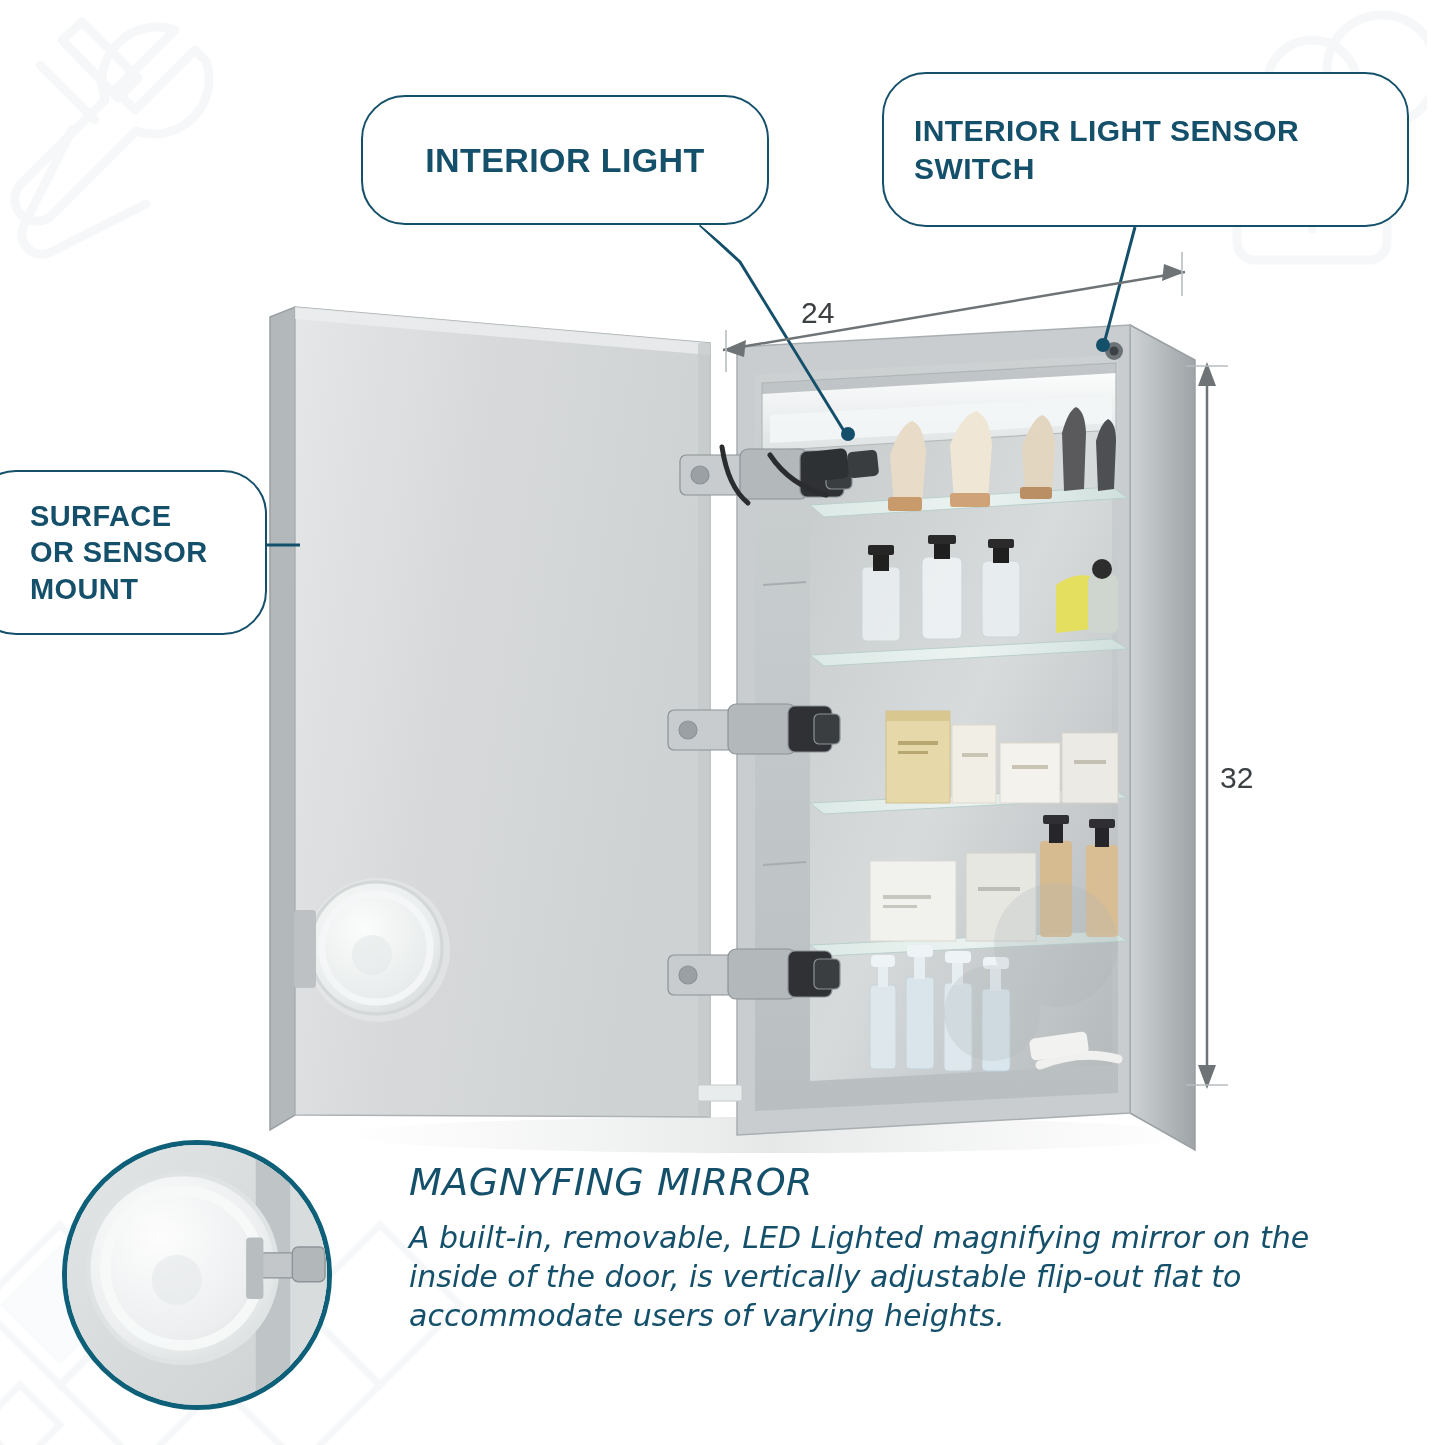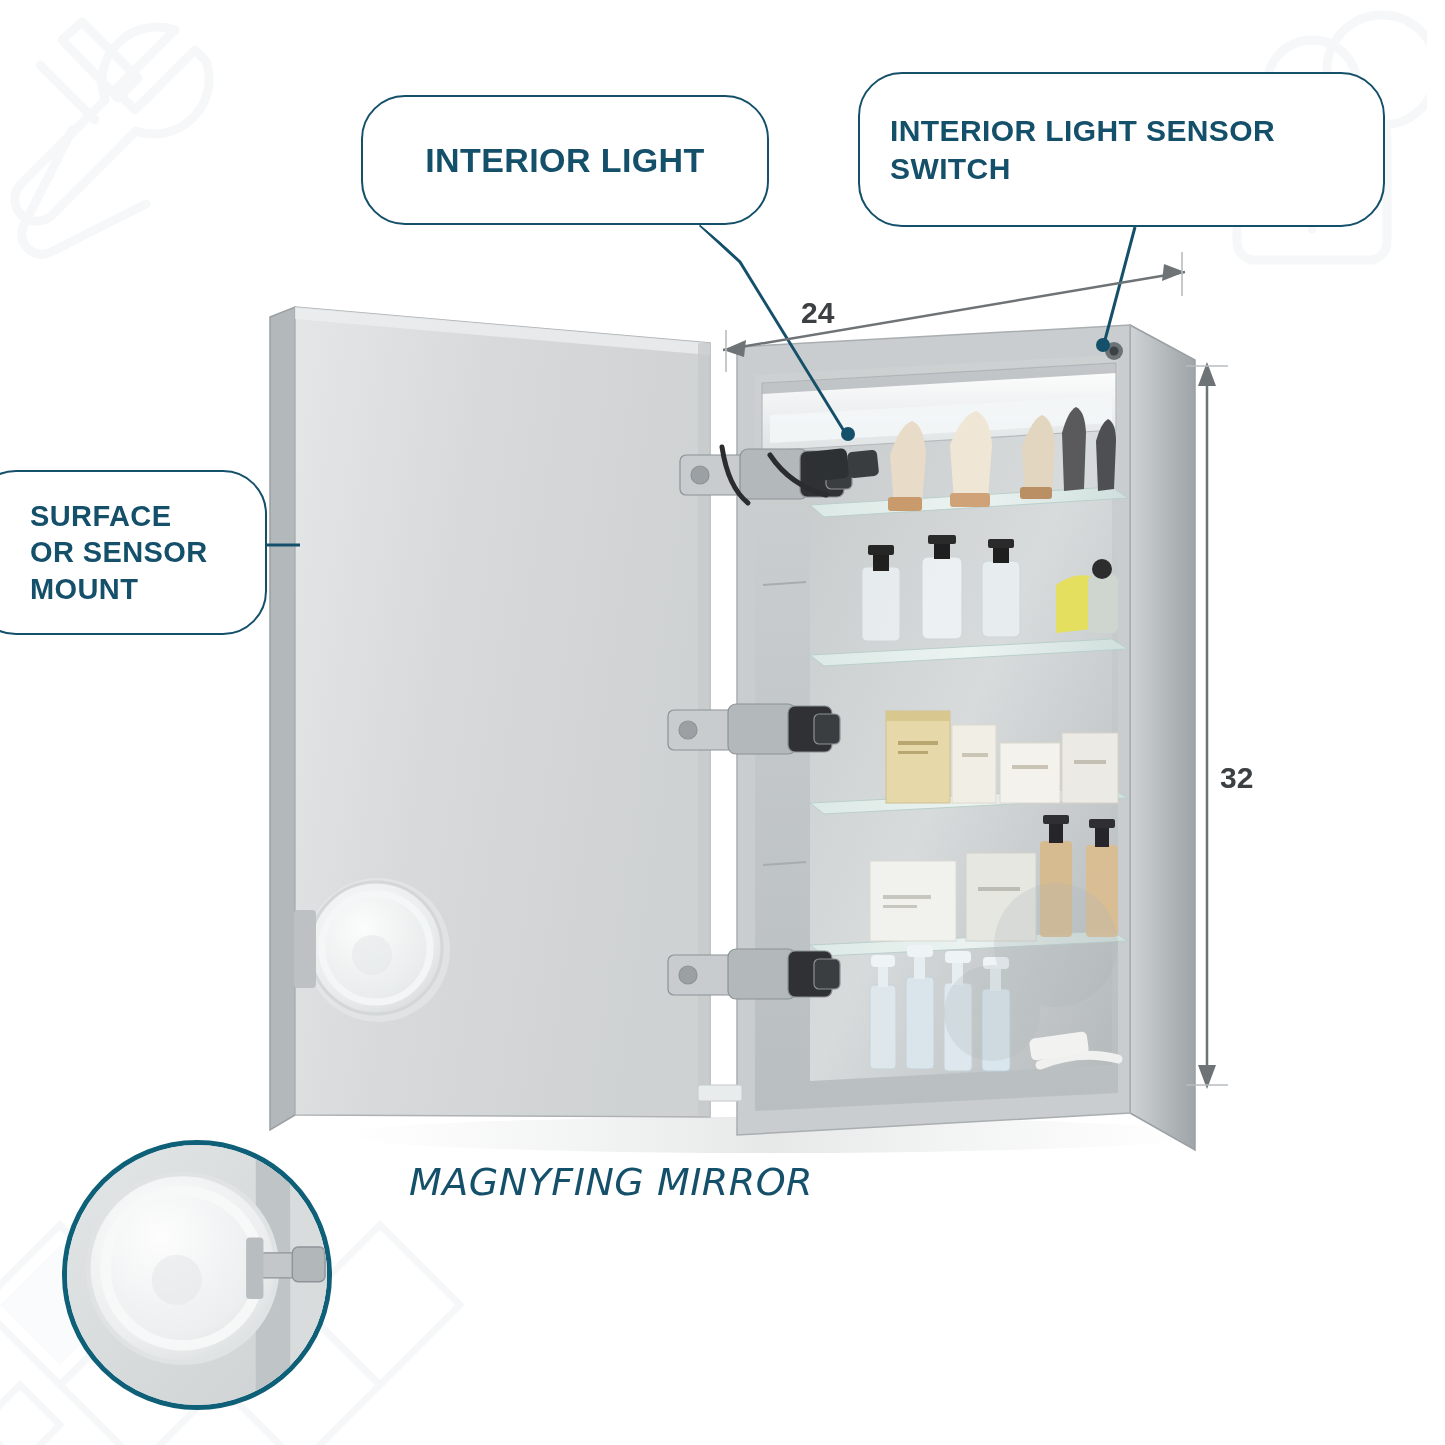--- a/index.html
+++ b/index.html
@@ -26,35 +26,35 @@
     border-radius:44px;
     color:#15506b;
     font-weight:bold;
     letter-spacing:0.4px;
     display:flex;
     align-items:center;
     padding:14px 30px;
     line-height:1.25;
   }
   #callout-interior-light { left:361px; top:95px; width:408px; height:130px; font-size:34px; justify-content:center; }
-  #callout-sensor-switch { left:858px; top:72px; width:527px; height:155px; font-size:30px; }
+  #callout-sensor-switch { left:882px; top:72px; width:527px; height:155px; font-size:30px; }
   #callout-mount { left:-28px; top:470px; width:295px; height:165px; font-size:29px; padding-left:56px; }
 
   
   svg.leaders { position:absolute; left:0; top:0; width:1445px; height:1445px; pointer-events:none; }
 
   
   #product { position:absolute; left:250px; top:255px; width:1060px; height:900px; }
 
   
   .dim {
     position:absolute;
     color:#3c4043;
     font-size:30px;
-    font-weight:bold;
+    font-weight:normal;
     font-family:"Liberation Sans", sans-serif;
   }
   #dim-width { left:801px; top:296px; }
   #dim-height { left:1220px; top:713px;margin-top:48px; }
 
   
   #bottom-text { position:absolute; left:409px; top:1160px; width:930px;font-style:italic; }
   #mag-title {
     font-size:38px; color:#15506b; font-weight:normal;
     letter-spacing:0.5px; margin:0 0 14px 0;
@@ -388,13 +388,14 @@
     <g stroke="#8e9498" stroke-width="1.5" fill="#c6caCC">
       <rect x="200" y="112" width="46" height="26" rx="5" fill="#c3c7c9"></rect>
       <rect x="234" y="106" width="34" height="36" rx="6" fill="#b2b7ba"></rect>
     </g>
     <rect x="186" y="96" width="18" height="64" rx="4" fill="#b8bdbf"></rect>
   </svg>
 </div>
 
 <div id="bottom-text">
   <h2 id="mag-title">MAGNYFING MIRROR</h2>
+  <p id="mag-desc">A built-in, removable, LED Lighted magnifying mirror on the inside of the door, is vertically adjustable flip-out flat to accommodate users of varying heights.</p>
 </div>
 
 </body></html>

